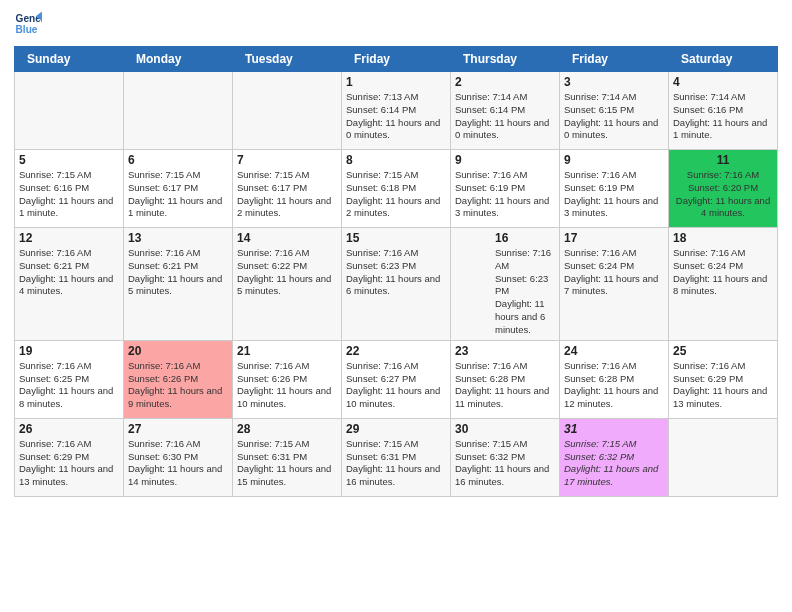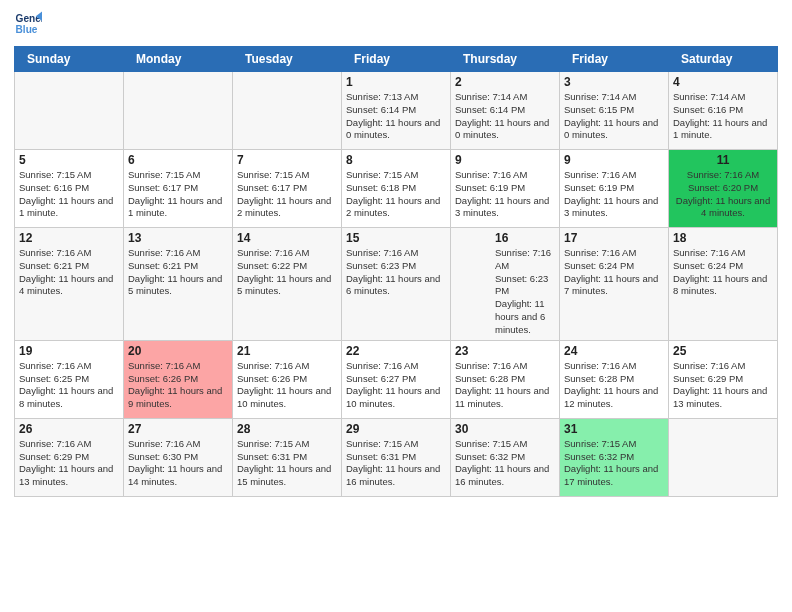--- a/index.html
+++ b/index.html
@@ -317,21 +317,21 @@
             <div class="day-info" style="white-space: pre-line;">Sunrise: 7:15 AM
 Sunset: 6:31 PM
 Daylight: 11 hours and 16 minutes.</div>
           </td>
           <td style="background: rgb(247, 247, 247);">
             <div class="day-num">30</div>
             <div class="day-info" style="white-space: pre-line;">Sunrise: 7:15 AM
 Sunset: 6:32 PM
 Daylight: 11 hours and 16 minutes.</div>
           </td>
-          <td style="background: #86efac;">
+          <td style="background: #f0abfc; font-style: italic;">
             <div class="day-num">31</div>
             <div class="day-info" style="white-space: pre-line;">Sunrise: 7:15 AM
 Sunset: 6:32 PM
 Daylight: 11 hours and 17 minutes.</div>
           </td>
           <td class="empty-cell" style="background: rgb(247, 247, 247);"></td>
         </tr>
       </tbody>
   </table>
 </div>

